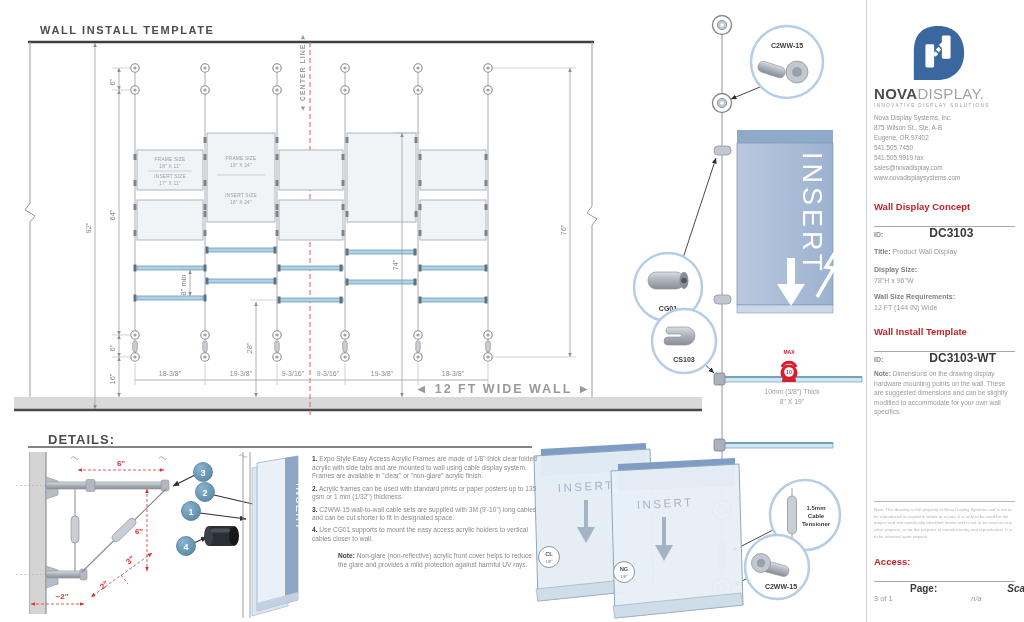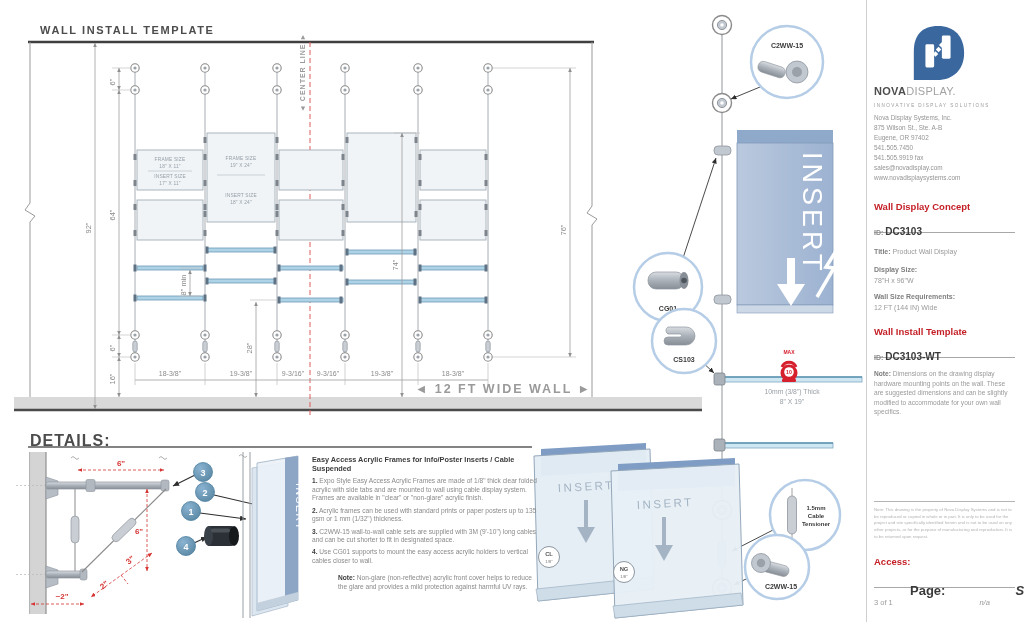--- a/index.html
+++ b/index.html
@@ -31,36 +31,36 @@
   .notes{position:absolute;left:312px;top:455px;width:226px;color:#8a8a8a;}
   .notes-title{font-size:7.3px;font-weight:bold;color:#3c3c3c;margin-bottom:4px;}
   .note-item{font-size:6.6px;line-height:1.32;margin-bottom:3.5px;}
   .note-item b{color:#3c3c3c;}
   .note-note{font-size:6.6px;line-height:1.32;margin-left:26px;margin-top:8px;}
   .note-note b{color:#3c3c3c;}
 
   
   .sidebar{position:absolute;left:866px;top:0;width:158px;height:622px;border-left:1px solid #cfcfcf;}
   .sidebar .blk{position:absolute;left:7px;width:141px;}
-  .brand{font-size:11px;letter-spacing:.3px;white-space:nowrap;}
+  .brand{font-size:15px;letter-spacing:.3px;white-space:nowrap;}
   .brand .b1{font-weight:bold;color:#4d4d4d;}
   .brand .b2{color:#a2a2a2;}
   .tagline{font-size:4.6px;letter-spacing:1.45px;color:#9a9a9a;white-space:nowrap;}
   .addr{font-size:6.4px;line-height:1.55;color:#949494;}
-  .rhead{color:#c41f26;font-weight:bold;font-size:9.5px;border-bottom:1px solid #a8a8a8;padding-bottom:20px;}
+  .rhead{color:#c41f26;font-weight:bold;font-size:9.5px;border-bottom:1px solid #a8a8a8;padding-bottom:14px;}
   .idrow{font-size:7px;color:#8a8a8a;font-weight:bold;}
-  .idrow .v{font-size:10px;color:#3a3a3a;}
+  .idrow .v{font-size:12px;color:#3a3a3a;margin-left:44px;}
   .frow{font-size:7px;color:#9a9a9a;line-height:1.5;}
   .frow b{color:#7f7f7f;}
   .sbnote{font-size:6.6px;color:#9a9a9a;line-height:1.45;}
   .sbnote b{color:#7a7a7a;}
   .legal{font-size:4.3px;color:#b2b2b2;line-height:1.55;}
   .sep{border-top:1px solid #b5b5b5;height:0;}
   .pagescale{font-size:7.5px;color:#9a9a9a;display:flex;}
-  .pagescale b{color:#3a3a3a;font-size:13px;padding-left:36px;}
+  .pagescale b{color:#3a3a3a;font-size:10px;padding-left:36px;}
   .pagescale .sc{margin-left:34px;font-style:italic;}
 </style>
 </head>
 <body>
 
 <svg class="abs" style="left:0;top:0" width="866" height="622" viewBox="0 0 866 622" xmlns="http://www.w3.org/2000/svg" xmlns:xlink="http://www.w3.org/1999/xlink">
   <defs>
     <marker id="mA" orient="auto-start-reverse" markerWidth="8" markerHeight="8" refX="5.5" refY="2.5">
       <path d="M0,0L5.5,2.5L0,5Z" fill="#8f8f8f"></path>
     </marker>
@@ -506,24 +506,23 @@
       <g>
         <circle cx="624" cy="572" r="10.5" fill="#fff" stroke="#8f969e" stroke-width="1"></circle>
         <text class="badge1" x="624" y="571">NG</text>
         <text class="badge2" x="624" y="577.5">1/8"</text>
       </g>
     </g>
   </g>
 </svg>
 
 <div class="draw-head" style="left:40px;top:24px;">WALL INSTALL TEMPLATE</div>
-<div class="draw-head" style="left:30px;top:432px;letter-spacing:1px;font-size:16px;">DETAILS:</div>
+<div class="draw-head" style="left:48px;top:432px;letter-spacing:1px;font-size:13px;">DETAILS:</div>
 
 <div class="notes">
-  <div class="notes-title">Easy Access Acrylic Frames for Info/Poster Inserts / Cable Suspended</div>
   <div class="note-item"><b>1.</b> <span>Expo Style Easy Access Acrylic Frames are made of 1/8" thick clear folded acrylic with side tabs and are mounted to wall using cable display system. Frames are available in "clear" or "non-glare" acrylic finish.</span></div>
   <div class="note-item"><b>2.</b> <span>Acrylic frames can be used with standard prints or paper posters up to 135 gsm or 1 mm (1/32") thickness.</span></div>
   <div class="note-item"><b>3.</b> <span>C2WW-15 wall-to-wall cable sets are supplied with 3M (9'-10") long cables and can be cut shorter to fit in designated space.</span></div>
   <div class="note-item"><b>4.</b> <span>Use CG01 supports to mount the easy access acrylic holders to vertical cables closer to wall.</span></div>
   <div class="note-note"><b>Note:</b> <span>Non-glare (non-reflective) acrylic front cover helps to reduce the glare and provides a mild protection against harmful UV rays.</span></div>
 </div>
 
 <div class="sidebar">
   <svg class="blk" style="left:42px;top:24px;width:58px;height:58px;" viewBox="0 0 60 60">
     <path d="M30,2 C13,2 5,12 5,28 C5,41 5,58 5,58 C5,58 17,58 29,58 C46,58 57,47 57,30 C57,13 47,2 30,2 Z" fill="#3a689e"></path>

